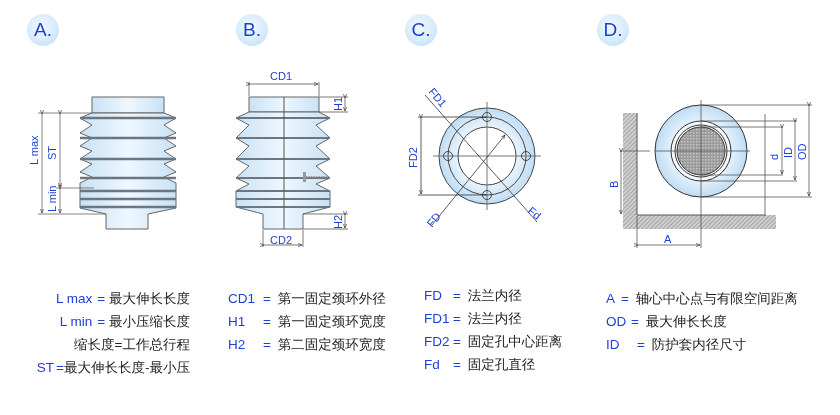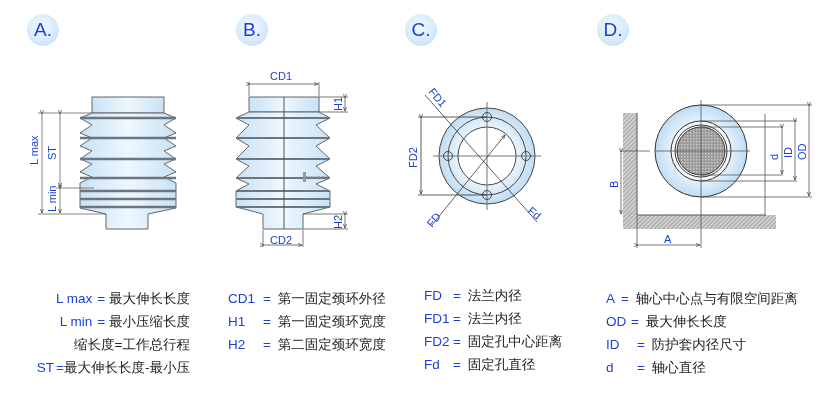--- a/index.html
+++ b/index.html
@@ -187,14 +187,13 @@
   <div class="row"><span class="sym" style="width:26px">FD</span><span class="eq" style="width:14px;text-align:center">=</span> <span class="desc">法兰内径</span></div>
   <div class="row"><span class="sym" style="width:26px">FD1</span><span class="eq" style="width:14px;text-align:center">=</span> <span class="desc">法兰内径</span></div>
   <div class="row"><span class="sym" style="width:26px">FD2</span><span class="eq" style="width:14px;text-align:center">=</span> <span class="desc">固定孔中心距离</span></div>
   <div class="row"><span class="sym" style="width:26px">Fd</span><span class="eq" style="width:14px;text-align:center">=</span> <span class="desc">固定孔直径</span></div>
 </div>
 
 <div class="legend" style="left:606px;top:287px;">
   <div class="row"><span class="sym" style="width:12px">A</span><span class="eq" style="width:14px;text-align:center">=</span> <span class="desc">轴心中心点与有限空间距离</span></div>
   <div class="row"><span class="sym" style="width:22px">OD</span><span class="eq" style="width:14px;text-align:center">=</span> <span class="desc">最大伸长长度</span></div>
   <div class="row"><span class="sym" style="width:28px">ID</span><span class="eq" style="width:14px;text-align:center">=</span> <span class="desc">防护套内径尺寸</span></div>
-  <div class="row"><span class="sym" style="width:28px">d</span><span class="eq" style="width:14px;text-align:center">=</span> <span class="desc">轴心直径</span></div>
 </div>
 
 </body></html>

